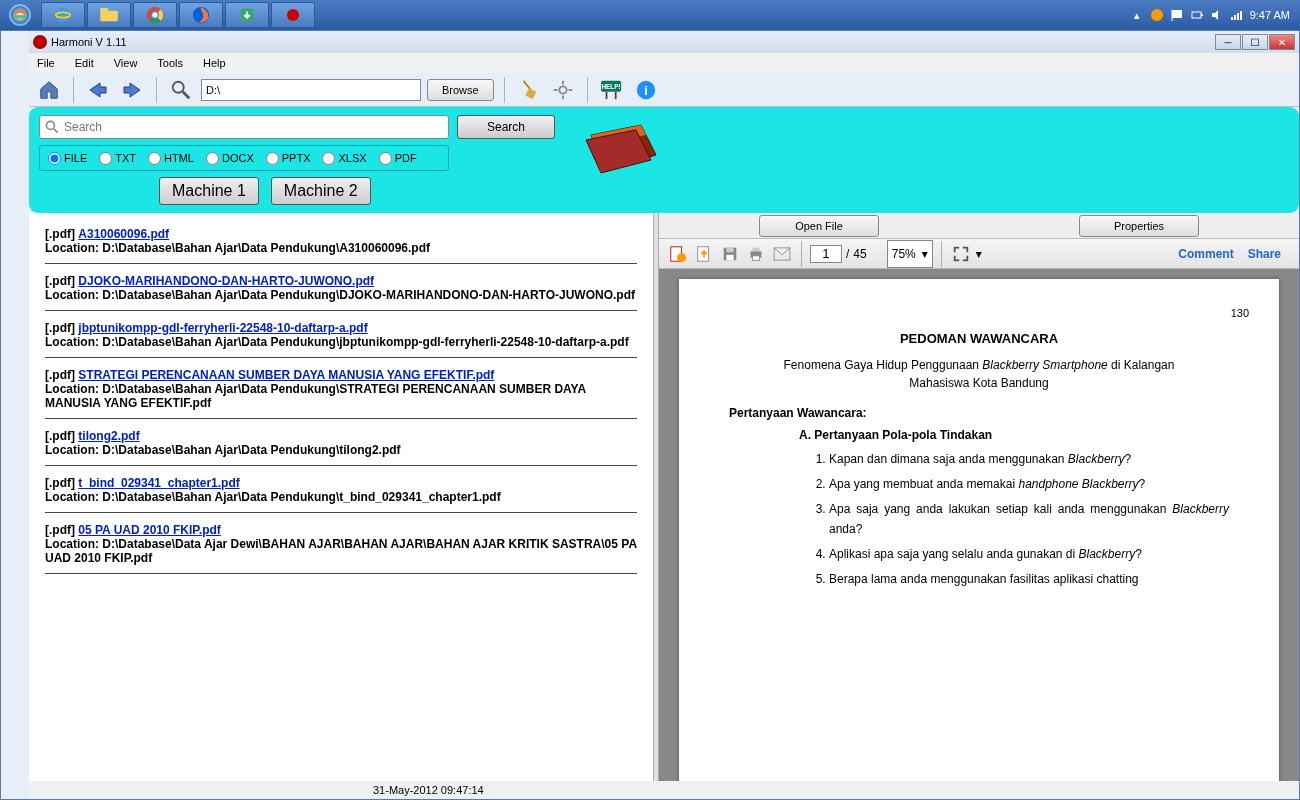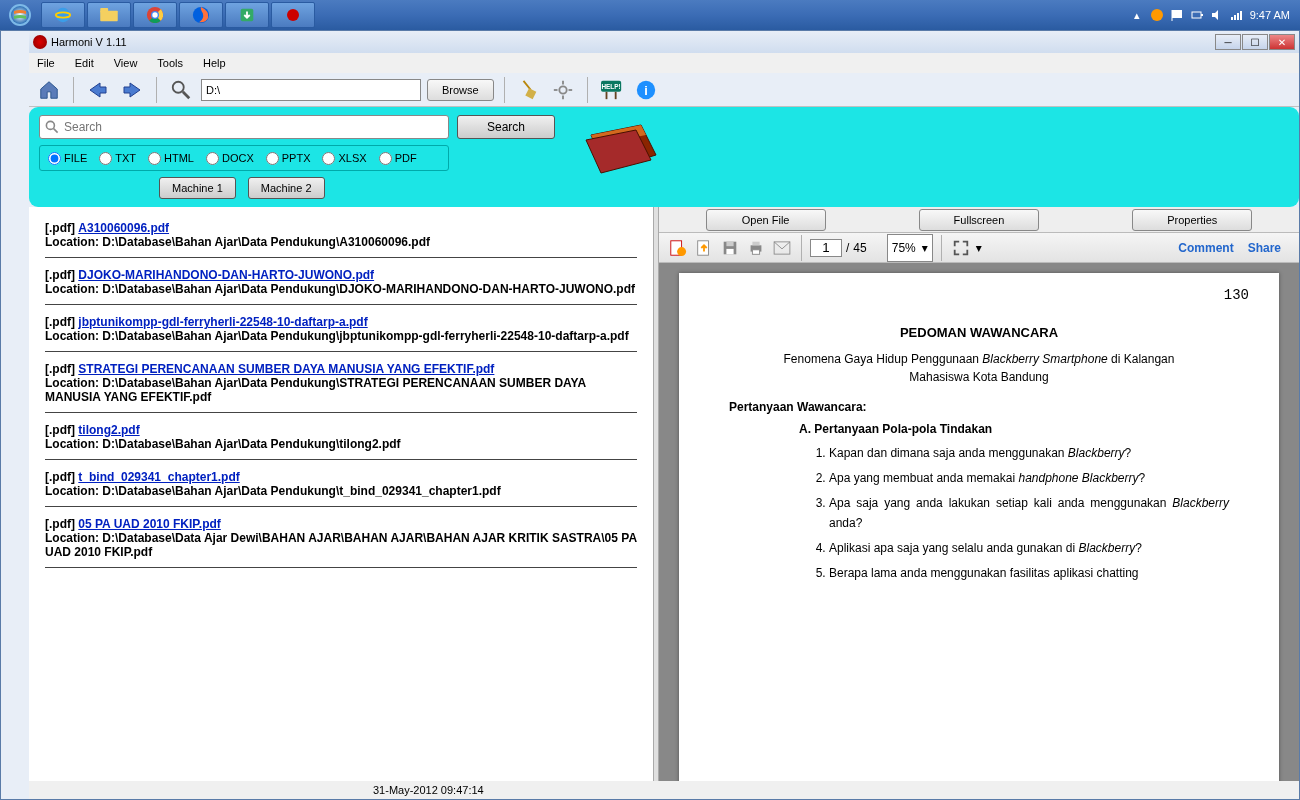--- a/index.html
+++ b/index.html
@@ -38,21 +38,21 @@
 .cyan-area { background:#1ce5e5; padding:8px 10px; display:flex; align-items:flex-start; gap:16px;border-radius:9px; }
 .search-col { display:flex; flex-direction:column; gap:6px; }
 .search-row { display:flex; align-items:center; gap:8px; }
 .search-input-wrap { position:relative; width:410px; height:24px; background:white; border:1px solid #888; border-radius:3px; display:flex; align-items:center; }
 .search-input-wrap svg { width:16px; height:16px; margin:0 4px; }
 .search-input { flex:1; border:none; outline:none; font-size:12px; color:#555; }
 .search-btn { width:98px; height:24px; border:1px solid #555; background:linear-gradient(#f0f0f0,#ccc); border-radius:3px; font-size:12px; }
 .radio-row { width:410px; height:26px; border:1px solid #0aa; border-radius:3px; display:flex; align-items:center; gap:12px; padding:0 8px; font-size:11px; }
 .radio-row label { display:flex; align-items:center; gap:3px; }
 .machine-row { display:flex; gap:12px; margin-left:120px; }
-.machine-btn { padding:4px 12px; border:1px solid #555; background:linear-gradient(#f0f0f0,#ccc); border-radius:3px; font-size:11px; }
+.machine-btn { padding:4px 12px; border:1px solid #555; background:linear-gradient(#f0f0f0,#ccc); border-radius:3px; font-size:16px; }
 .folder-graphic { width:80px; height:70px; margin-left:10px; }
 
 
 .split { flex:1; display:flex; overflow:hidden; background:white; }
 .results { width:624px; overflow-y:scroll; padding:4px 0; background:white; }
 .result { margin:10px 16px; border-bottom:1px solid #444; padding-bottom:8px; font-size:12px; }
 .result .ext { font-weight:bold; }
 .result a { color:#0020c0; font-weight:bold; text-decoration:underline; }
 .result .loc { font-weight:bold; }
 .vsplit { width:6px; background:#e0e0e0; cursor:col-resize; border-left:1px solid #aaa; border-right:1px solid #aaa; }
@@ -64,21 +64,21 @@
 .pv-toolbar { height:30px; background:linear-gradient(#f5f5f5,#e3e3e3); border-bottom:1px solid #bbb; display:flex; align-items:center; padding:0 8px; gap:4px; font-size:12px; }
 .pv-toolbar .icon { width:22px; height:22px; display:flex; align-items:center; justify-content:center; }
 .page-input { width:32px; height:18px; text-align:center; border:1px solid #888; }
 .zoom-sel { height:28px; border:1px solid #888; padding:0 4px; display:flex; align-items:center; gap:6px; background:white; }
 .pv-toolbar .link { color:#2266cc; font-weight:bold; margin-left:auto; }
 .pv-toolbar .link2 { color:#2266cc; font-weight:bold; margin:0 10px; }
 
 
 .pdf-scroll { flex:1; overflow:auto; background:#888; padding:10px; }
 .pdf-page { width:600px; min-height:700px; margin:0 auto; background:white; box-shadow:0 0 4px rgba(0,0,0,.4); padding:40px 50px; font-family:"Times New Roman",serif; font-size:12px; color:#000; position:relative; }
-.pdf-page .pnum { position:absolute; top:14px; right:30px; font-size:14px;font-family:Liberation Mono, monospace; }
+.pdf-page .pnum { position:absolute; top:28px; right:30px; font-size:11px; }
 .pdf-page h3 { text-align:center; font-size:13px; margin:12px 0; font-weight:bold; }
 .pdf-page .sub { text-align:center; margin:4px 0; }
 .pdf-page .sec { font-weight:bold; margin:16px 0 8px; }
 .pdf-page .secA { font-weight:bold; margin:8px 0 8px 70px; }
 .pdf-page ol { margin-left:100px; }
 .pdf-page ol li { margin:6px 0; text-align:justify; line-height:1.6; }
 em{ font-style:italic; }
 
 
 .statusbar { height:22px; background:#f0f0f0; border-top:1px solid #bbb; display:flex; align-items:center; font-size:11px; }
@@ -323,23 +323,20 @@
         <div class="result"><span class="ext">[.pdf]</span> <a href="#">STRATEGI PERENCANAAN SUMBER DAYA MANUSIA YANG EFEKTIF.pdf</a><br><span class="loc">Location: D:\Database\Bahan Ajar\Data Pendukung\STRATEGI PERENCANAAN SUMBER DAYA MANUSIA YANG EFEKTIF.pdf</span></div>
         <div class="result"><span class="ext">[.pdf]</span> <a href="#">tilong2.pdf</a><br><span class="loc">Location: D:\Database\Bahan Ajar\Data Pendukung\tilong2.pdf</span></div>
         <div class="result"><span class="ext">[.pdf]</span> <a href="#">t_bind_029341_chapter1.pdf</a><br><span class="loc">Location: D:\Database\Bahan Ajar\Data Pendukung\t_bind_029341_chapter1.pdf</span></div>
         <div class="result"><span class="ext">[.pdf]</span> <a href="#">05 PA UAD 2010 FKIP.pdf</a><br><span class="loc">Location: D:\Database\Data Ajar Dewi\BAHAN AJAR\BAHAN AJAR\BAHAN AJAR KRITIK SASTRA\05 PA UAD 2010 FKIP.pdf</span></div>
       </div>
     <div class="vsplit"></div>
     <div class="preview">
       <div class="pv-topbar">
         <span style="flex:1;display:flex;justify-content:center">
             <button class="std-btn">Open File</button>
-          </span>
-        <span style="flex:1;display:flex;justify-content:center">
-            <button class="std-btn">Fullscreen</button>
           </span>
         <span style="flex:1;display:flex;justify-content:center">
             <button class="std-btn">Properties</button>
           </span>
       </div>
       <div class="pv-toolbar">
         <span class="icon">
             <svg width="18" height="18" viewBox="0 0 20 20">
               <rect x="2" y="2" width="12" height="16" fill="#fff" stroke="#c00"></rect>
               <circle cx="14" cy="14" r="5" fill="#f90"></circle>

